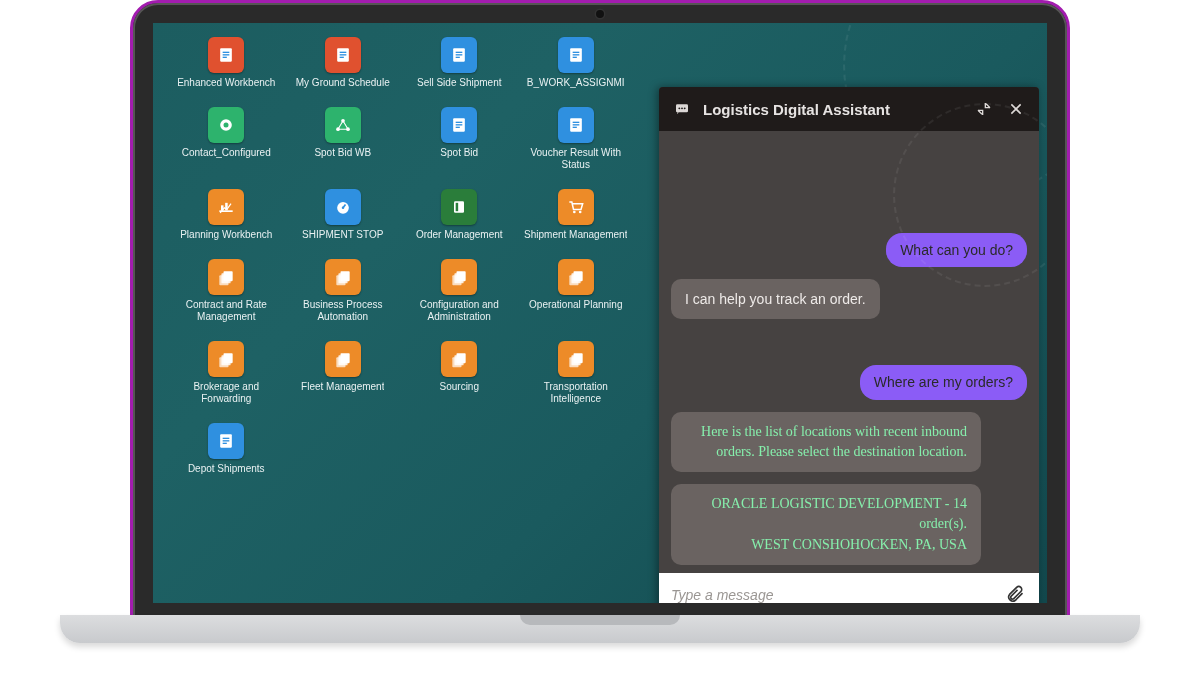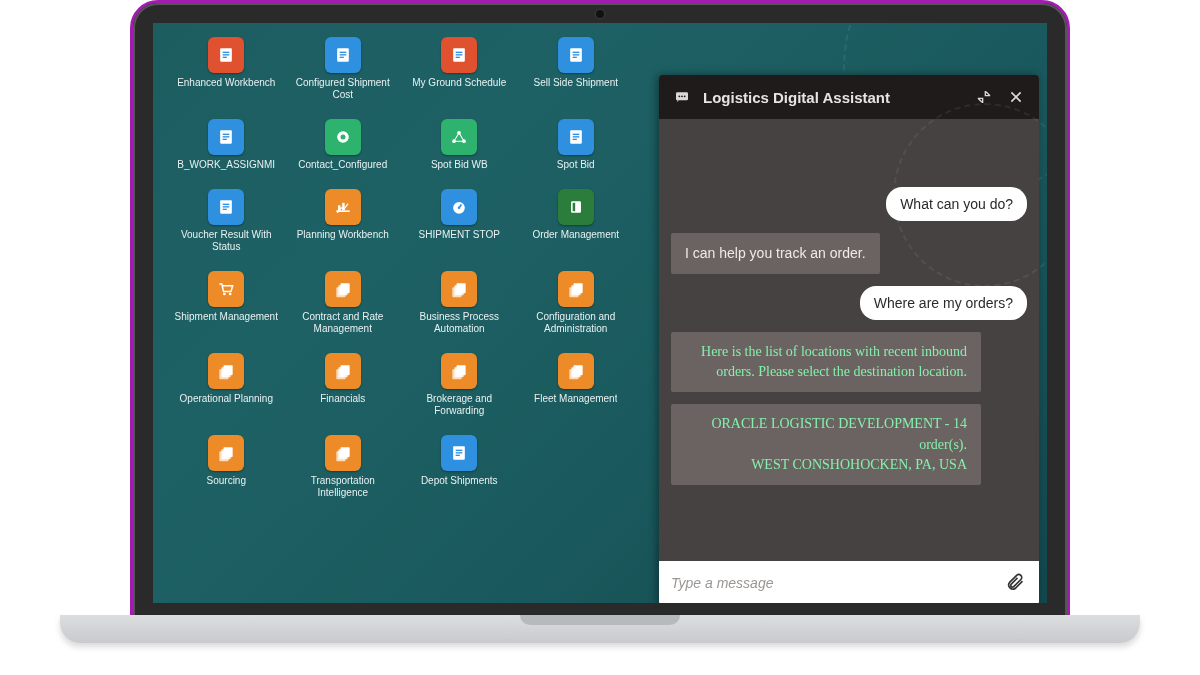--- a/index.html
+++ b/index.html
@@ -80,21 +80,21 @@
   .greenD { background:#2a7d3a; }
   .label {
     font-size:10px; line-height:12px; color:#e9f1f2;
     max-width:106px; overflow:hidden;
     display:-webkit-box; -webkit-line-clamp:2; -webkit-box-orient:vertical;
   }
 
   
   .chat {
     position:absolute;
-    right:8px; top:52px;
+    right:8px; top:64px;
     width:380px; height:530px;
     background:#464241;
     border-radius:4px;
     display:flex; flex-direction:column;
     box-shadow: -2px 0 8px rgba(0,0,0,.4);
     overflow:hidden;
   }
   .chat-header {
     background:#1f1b1a;
     height:44px;
@@ -105,26 +105,26 @@
   .chat-title { color:#e6e3e2; font-weight:600; font-size:15px; flex:1; }
   .hbtn { width:22px; height:22px; display:flex; align-items:center; justify-content:center; color:#dcd8d6; cursor:pointer; }
   .hbtn svg { width:16px; height:16px; }
 
   .chat-body {
     flex:1; padding:16px 12px 8px 12px;
     display:flex; flex-direction:column; gap:12px;
     overflow:hidden;
   }
   .bubble {
-    border-radius:2px; padding:10px 14px;
+    border-radius:10px; padding:10px 14px;
     font-size:14px; line-height:1.45;
     max-width:310px;
   }
   .bot   { background:#6a6361; color:#eeeae8; align-self:flex-start; }
-  .user  { background:#ffffff; color:#2a2a2a; align-self:flex-end; border-radius:16px; padding:7px 14px; }
+  .user  { background:#8b5cf6; color:#2a2a2a; align-self:flex-end; border-radius:16px; padding:7px 14px;margin-top:34px; }
   .botbig{ background:#6a6361; color:#86efac; align-self:flex-start; width:310px;text-align:right; }
 
   .chat-input {
     background:#fff; height:44px;
     display:flex; align-items:center;
     padding:0 12px; gap:8px;
   }
   .chat-input input {
     flex:1; border:none; outline:none; font-size:14px; color:#333;
   }
@@ -144,28 +144,20 @@
     <div class="grid" id="app-grid">
         <div class="app">
           <div class="tile orangeR">
             <svg viewBox="0 0 24 24">
               <use href="#i-page"></use>
             </svg>
           </div>
           <div class="label">Enhanced Workbench</div>
         </div>
         <div class="app">
-          <div class="tile blue">
-            <svg viewBox="0 0 24 24">
-              <use href="#i-page"></use>
-            </svg>
-          </div>
-          <div class="label">Configured Shipment Cost</div>
-        </div>
-        <div class="app">
           <div class="tile orangeR">
             <svg viewBox="0 0 24 24">
               <use href="#i-page"></use>
             </svg>
           </div>
           <div class="label">My Ground Schedule</div>
         </div>
         <div class="app">
           <div class="tile blue">
             <svg viewBox="0 0 24 24">
@@ -270,28 +262,20 @@
           </div>
           <div class="label">Configuration and Administration</div>
         </div>
         <div class="app">
           <div class="tile orange">
             <svg viewBox="0 0 24 24">
               <use href="#i-stack"></use>
             </svg>
           </div>
           <div class="label">Operational Planning</div>
-        </div>
-        <div class="app">
-          <div class="tile orange">
-            <svg viewBox="0 0 24 24">
-              <use href="#i-stack"></use>
-            </svg>
-          </div>
-          <div class="label">Financials</div>
         </div>
         <div class="app">
           <div class="tile orange">
             <svg viewBox="0 0 24 24">
               <use href="#i-stack"></use>
             </svg>
           </div>
           <div class="label">Brokerage and Forwarding</div>
         </div>
         <div class="app">

